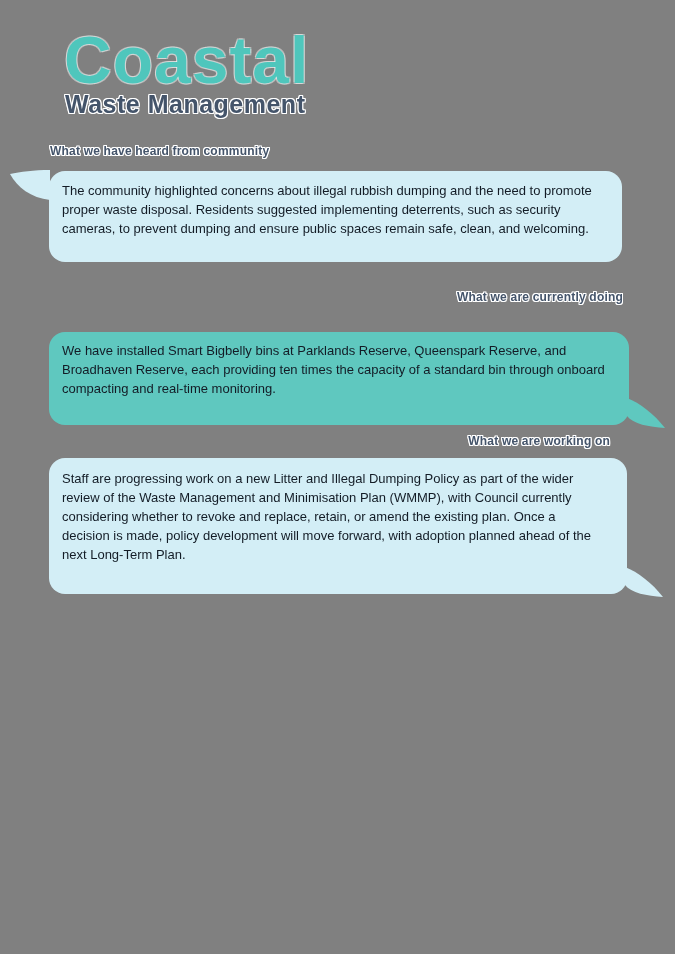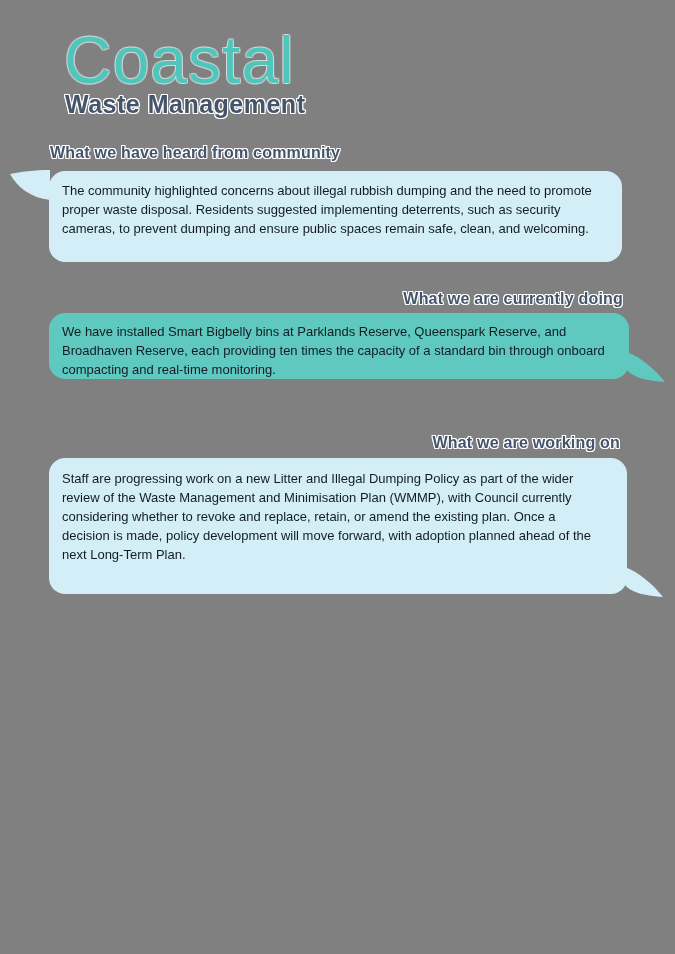--- a/index.html
+++ b/index.html
@@ -16,61 +16,61 @@
     background:var(--bg);
     font-family:"Liberation Sans", sans-serif;
     position:relative;
     overflow:hidden;
   }
   .page{position:absolute;inset:0;}
 
   
   .title-main{
     position:absolute;left:64px;top:22px;margin:0;
-    font-size:66px;font-weight:400;letter-spacing:1px;
+    font-size:66px;font-weight:700;letter-spacing:1px;
     color:var(--teal);
     text-shadow:-1px -1px 0 rgba(255,255,255,.45), 1px -1px 0 rgba(255,255,255,.45),
                 -1px 1px 0 rgba(255,255,255,.45), 1px 1px 0 rgba(255,255,255,.45);
   }
   .title-sub{
     position:absolute;left:65px;top:90px;margin:0;
     font-size:25px;font-weight:700;letter-spacing:.5px;
     color:var(--navy);
     text-shadow:-1px -1px 0 #fff, 0 -1px 0 #fff, 1px -1px 0 #fff,
                 -1px 0 0 #fff, 1px 0 0 #fff,
                 -1px 1px 0 #fff, 0 1px 0 #fff, 1px 1px 0 #fff;
   }
 
   
   .heading{
     position:absolute;margin:0;
-    font-size:16px;font-weight:600;letter-spacing:.2px;
+    font-size:12px;font-weight:600;letter-spacing:.2px;
     color:var(--navy);
     text-shadow:-1px -1px 0 #fff, 0 -1px 0 #fff, 1px -1px 0 #fff,
                 -1px 0 0 #fff, 1px 0 0 #fff,
                 -1px 1px 0 #fff, 0 1px 0 #fff, 1px 1px 0 #fff;
     white-space:nowrap;
   }
   .heading-1{left:50px;top:144px;}
   .heading-2{top:290px;right:52px;text-align:right;}
-  .heading-3{top:434px;right:55px;text-align:center;}
+  .heading-3{top:434px;right:65px;text-align:center;}
 
   
   .bubble{
     position:absolute;left:49px;
     border-radius:16px;
     box-sizing:border-box;
     color:var(--ink);
     font-size:13px;line-height:19px;
   }
   .bubble p{margin:0;}
   .bubble--blue{background:var(--light-blue);}
   .bubble--teal{background:var(--teal-bubble);}
   .bubble-1{top:171px;width:573px;min-height:71px;padding:10px 24px 24px 13px;}
-  .bubble-2{top:313px;width:580px;min-height:65px;padding:9px 22px 0 13px;}
+  .bubble-2{top:332px;width:580px;min-height:65px;padding:9px 22px 27px 13px;}
   .bubble-3{top:458px;width:578px;min-height:106px;padding:11px 27px 30px 13px;}
 
   .tail{position:absolute;display:block;}
   .tail-left{left:-39px;top:-1px;width:40px;height:32px;}
   .tail-right{right:-37px;bottom:-5px;width:39px;height:34px;}
   .tail--blue path{fill:var(--light-blue);}
   .tail--teal path{fill:var(--teal-bubble);}
 </style>
 </head>
 <body>

